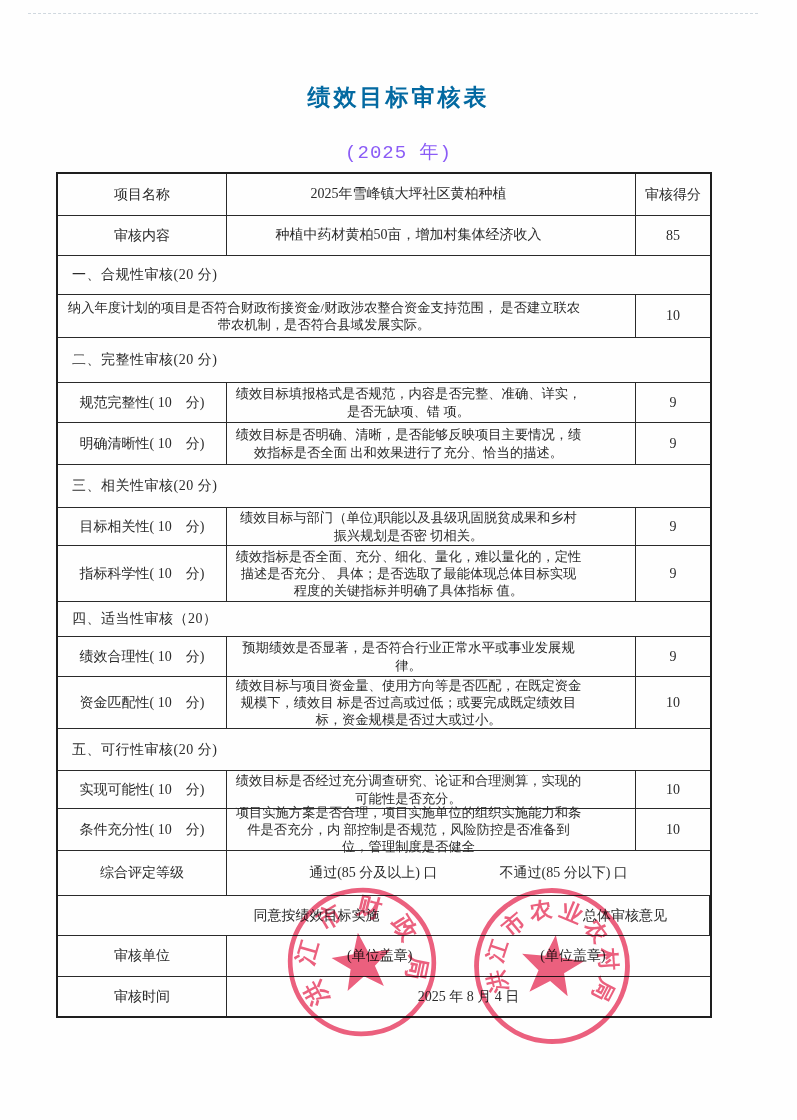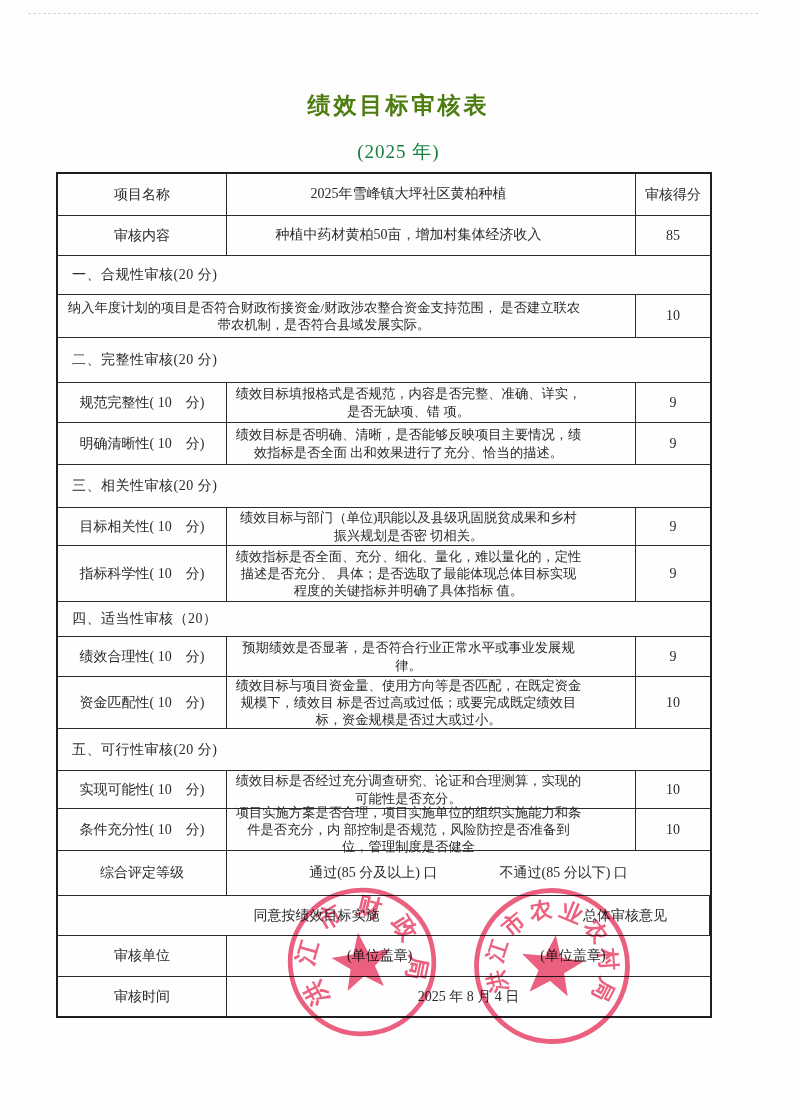--- a/index.html
+++ b/index.html
@@ -4,26 +4,26 @@
 <style>
   html,body{margin:0;padding:0;}
   body{
     width:797px;height:1120px;background:#ffffff;
     font-family:"Liberation Serif","DejaVu Serif",serif;
     color:#2b2b2b;position:relative;overflow:hidden;
   }
   .page{position:absolute;inset:0;background:#fefefe;}
   .scan-line{position:absolute;top:13px;left:28px;width:730px;border-top:1px dashed rgba(140,160,178,.40);}
   .title{
-    position:absolute;top:90px;left:0;width:100%;margin:0;
-    text-align:center;font-size:23px;font-weight:700;letter-spacing:3px;color:#4d7c0f;
+    position:absolute;top:82px;left:0;width:100%;margin:0;
+    text-align:center;font-size:23px;font-weight:700;letter-spacing:3px;color:#0369a1;
   }
   .subtitle{
     position:absolute;top:139px;left:0;width:100%;
-    text-align:center;font-size:19px;letter-spacing:1px;color:#15803d;
+    text-align:center;font-size:19px;letter-spacing:1px;color:#8b5cf6;font-family:Liberation Mono, monospace;
   }
   .form-table{
     position:absolute;left:56px;top:172px;width:656px;
     border:2px solid #1e1e1e;box-sizing:border-box;background:transparent;
   }
   .trow{display:flex;border-top:1.5px solid #2a2a2a;box-sizing:border-box;align-items:stretch;}
   .trow:first-child{border-top:none;}
   .cell{box-sizing:border-box;display:flex;align-items:center;justify-content:center;}
   .c-label{width:169px;border-right:1.5px solid #2a2a2a;text-align:center;font-size:14px;white-space:pre-wrap;}
   .c-crit{flex:1;text-align:center;font-size:13.3px;line-height:1.3;padding:1px 7px;}

